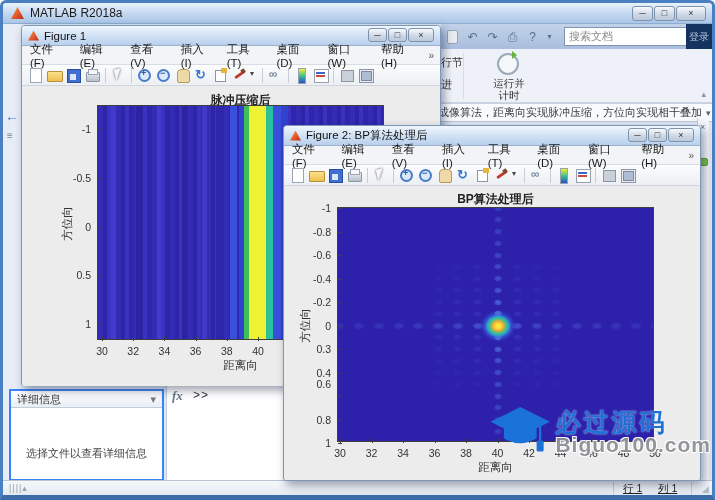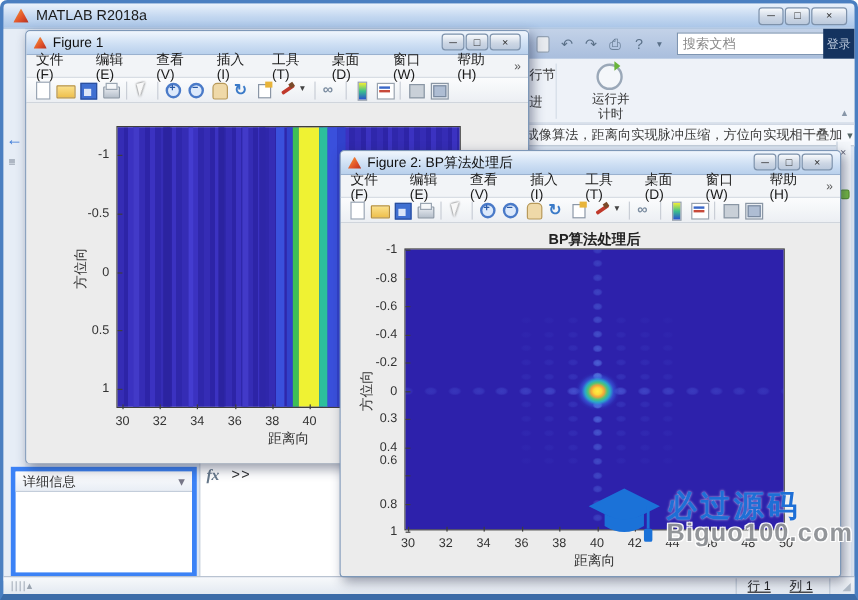--- a/index.html
+++ b/index.html
@@ -58,21 +58,21 @@
   .addressrow .atext { white-space:nowrap; font-size:11px; color:#3a3a3a; margin-left:-14px; flex:0 0 auto; }
   .addressrow .caret { font-size:9px; color:#566; margin-left:4px; }
   .addressrow .asep { width:1px; height:15px; background:#ccd5e0; margin:0 4px; }
 
   
   .left-sliver { position:absolute; left:0; top:21px; width:18px; height:460px; background:#e6edf6; }
   .back-arrow { position:absolute; left:2px; top:84px; font-size:14px; font-weight:bold; color:#3a7ad8; }
   .list-ic { position:absolute; left:4px; top:106px; font-size:10px; color:#7a8694; }
 
   .details-panel { position:absolute; left:6px; top:386px; width:155px; height:92px;
-            background:#fff; border:4px solid #3b82f6; }
+            background:#fff; border:2px solid #3b82f6; }
   .details-header { height:17px; background:linear-gradient(#fdfdfe,#e9eef5);
             border-bottom:1px solid #c3cdda; display:flex; align-items:center;
             justify-content:space-between; padding:0 6px; font-size:11px; color:#333; }
   .details-body { text-align:center; padding-top:38px; font-size:11px; color:#444; }
 
   .command-sliver { position:absolute; left:163px; top:381px; width:122px; height:97px;
             background:#fff; border-left:1px solid #c3cdda; border-top:1px solid #c3cdda; }
   .fx { font-family:"Liberation Serif", serif; font-style:italic; font-weight:bold;
         color:#66788a; font-size:13px; position:absolute; left:5px; top:3px; }
   .prompt { position:absolute; left:26px; top:3px; font-size:12px; color:#333; letter-spacing:1px; }
@@ -230,20 +230,21 @@
   <div class="left-sliver">
     <span class="back-arrow">←</span>
     <span class="list-ic">≡</span>
   </div>
 
   <div class="details-panel">
     <div class="details-header">
       <span>详细信息</span>
       <span style="color:#778;">▾</span>
     </div>
+    <div class="details-body">选择文件以查看详细信息</div>
   </div>
 
   <div class="command-sliver">
     <span class="fx">fx</span>
     <span class="prompt">&gt;&gt;</span>
   </div>
 
   <div class="right-strip">
     <span class="strip-close">×</span>
     <span class="strip-green"></span>
@@ -297,20 +298,21 @@
         <span class="tbsep"></span>
         <span class="tbicon i-link-plots"></span>
         <span class="tbsep"></span>
         <span class="tbicon i-insert-colorbar"></span>
         <span class="tbicon i-insert-legend"></span>
         <span class="tbsep"></span>
         <span class="tbicon i-hide-plot-tools"></span>
         <span class="tbicon i-dock-figure"></span>
       </div>
     <div class="fig-canvas" style="height:300px;">
+      <div class="plot-title" style="left:75px;top:6px;width:287px;">脉冲压缩后</div>
       <div class="ylabel" style="left:28px;top:130px;">方位向</div>
       <div class="axes" id="fig1-axes" style="left:75px;top:19px;width:287px;height:235px;">
         <div class="plotfill" id="fig1-fill">
             <div class="stripe" style="left: 13.36px; width: 4.68px; background: rgb(66, 58, 200);"></div>
             <div class="stripe" style="left: 38.32px; width: 5.46px; background: rgb(43, 35, 160);"></div>
             <div class="stripe" style="left: 58.6px; width: 4.68px; background: rgb(68, 60, 208);"></div>
             <div class="stripe" style="left: 83.56px; width: 5.46px; background: rgb(43, 35, 160);"></div>
             <div class="stripe" style="left: 103.84px; width: 4.68px; background: rgb(66, 58, 200);"></div>
             <div class="stripe" style="left: 117.88px; width: 4.68px; background: rgb(46, 38, 168);"></div>
             <div class="stripe" style="left: 131.92px; width: 7.02px; background: rgb(58, 80, 220);"></div>

